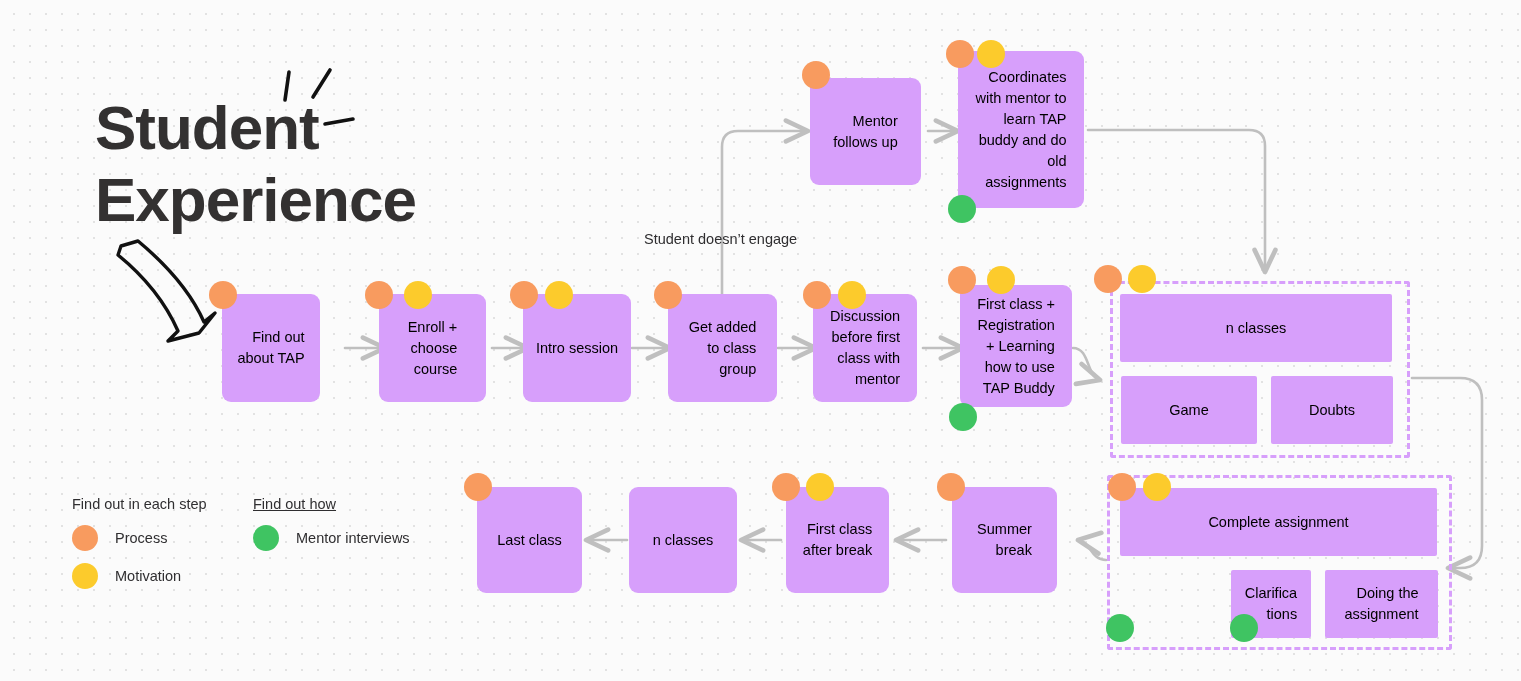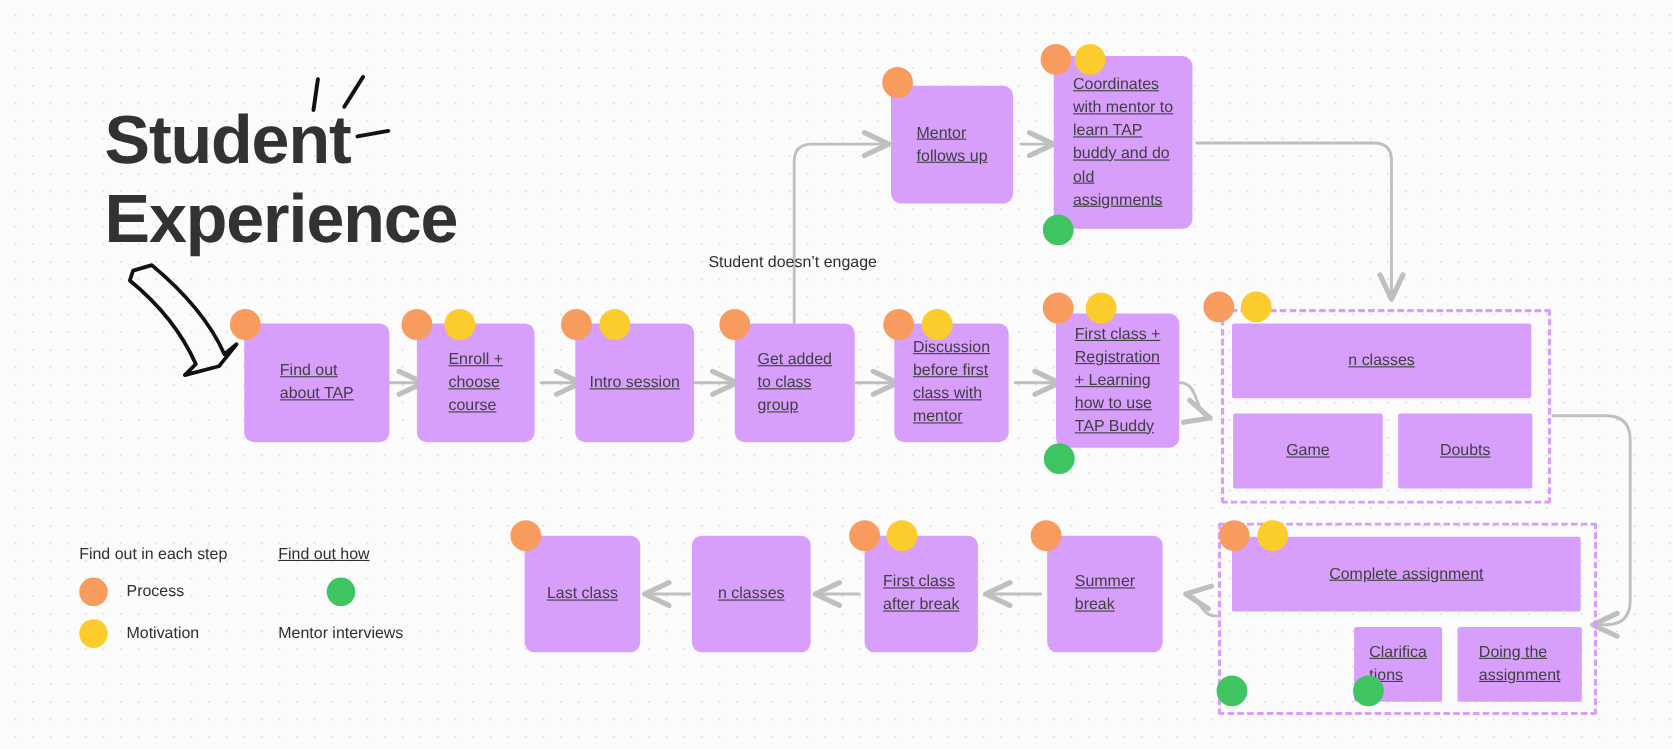--- a/index.html
+++ b/index.html
@@ -42,27 +42,26 @@
   }
 
   
   .node {
     position: absolute;
     background: #D79FFB;
     border-radius: 6px;
     display: flex;
     align-items: center;
     justify-content: center;
-    text-align: left;
+    text-align: right;
     font-size: 14.5px;
     line-height: 21px;
-    color: #404040;
+    color: #000000;
     padding: 2px 6px;
     box-sizing: border-box;
-    text-decoration: underline;
   }
   .node.soft { border-radius: 9px; }
   .node.sharp { border-radius: 2px; }
 
   
   .dot {
     position: absolute;
     width: 28px;
     height: 28px;
     border-radius: 50%;
@@ -162,21 +161,21 @@
       <path d="M330,70 L313,97"></path>
       <path d="M325,124 L353,119"></path>
     </g>
   </svg>
 
   <div class="title">Student
 Experience</div>
 
   <div class="flow-label" style="left:644px; top:229px;">Student doesn’t engage</div>
 
-  <div class="node soft" style="left:222px; top:294px; width:132px; height:108px;">
+  <div class="node soft" style="left:222px; top:294px; width:98px; height:108px;">
     <span style="white-space:pre-line">Find out
 about TAP</span>
   </div>
   <div class="dot orange" style="left:209px; top:281px;"></div>
 
   <div class="node soft" style="left:379px; top:294px; width:107px; height:108px;">
     <span style="white-space:pre-line">Enroll +
 choose
 course</span>
   </div>
@@ -290,18 +289,18 @@
   <div class="legend-row" style="left:72px; top:525px;">
     <span class="legend-swatch orange"></span>
     <span>Process</span>
   </div>
   <div class="legend-row" style="left:72px; top:563px;">
     <span class="legend-swatch yellow"></span>
     <span>Motivation</span>
   </div>
 
   <div class="legend-head" style="left:253px; top:496px;text-decoration:underline;">Find out how</div>
-  <div class="legend-row" style="left:253px; top:525px;flex-direction:column;">
+  <div class="legend-row" style="left:253px; top:525px;">
     <span class="legend-swatch green"></span>
     <span>Mentor interviews</span>
   </div>
 
 </div>
 
 </body></html>

